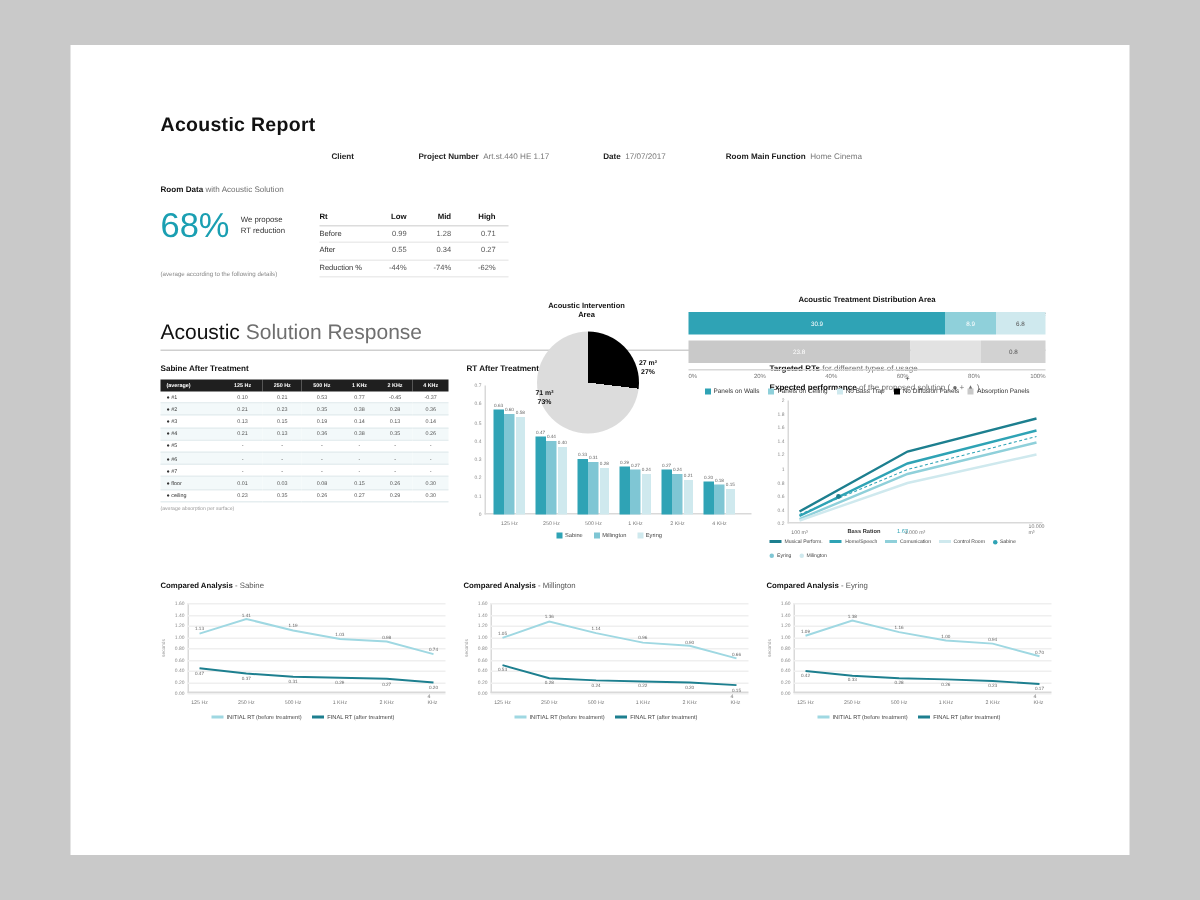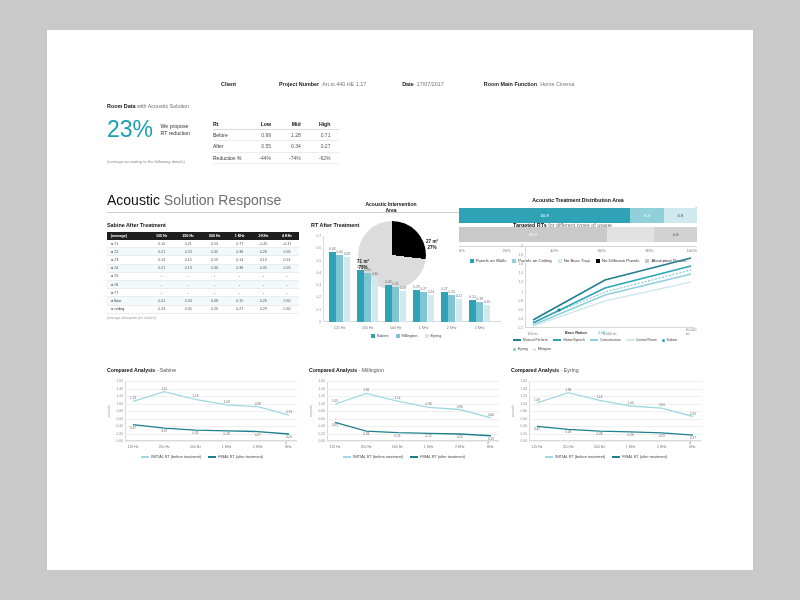--- a/index.html
+++ b/index.html
@@ -91,20 +91,21 @@
   .vert{position:absolute;left:-1px;top:50%;font-size:3.2px;color:#999;transform:translateY(-50%) rotate(-90deg);transform-origin:center;white-space:nowrap;}
 
   .tick{position:absolute;left:0;right:0;height:1px;background:#efefef;}
 </style>
 </head>
 <body>
 
 <div id="page">
  <div class="wrap">
 
+  <div class="title">Acoustic Report</div>
 
   <div class="hdr-row">
     <div class="hdr-cell c1">
       <span class="hdr-lab">Client</span>
       <span class="hdr-val"></span>
     </div>
     <div class="hdr-cell c2">
       <span class="hdr-lab">Project Number</span>
       <span class="hdr-val">Art.st.440 HE 1.17</span>
     </div>
@@ -118,21 +119,21 @@
     </div>
   </div>
 
   <div style="margin-top:16px;">
     <div class="sub-head">
       <span>Room Data</span><span class="light"> with Acoustic Solution</span>
     </div>
 
     <div class="rd">
       <div class="pct-box">
-        <span class="pct">23%</span>
+        <span class="pct">68%</span>
         <span class="pct-txt">
           <span>We propose</span><br>
           <span>RT reduction</span>
         </span>
         <div class="pct-note">(average according to the following details)</div>
       </div>
 
       <table class="rt">
         <thead>
           <tr>

